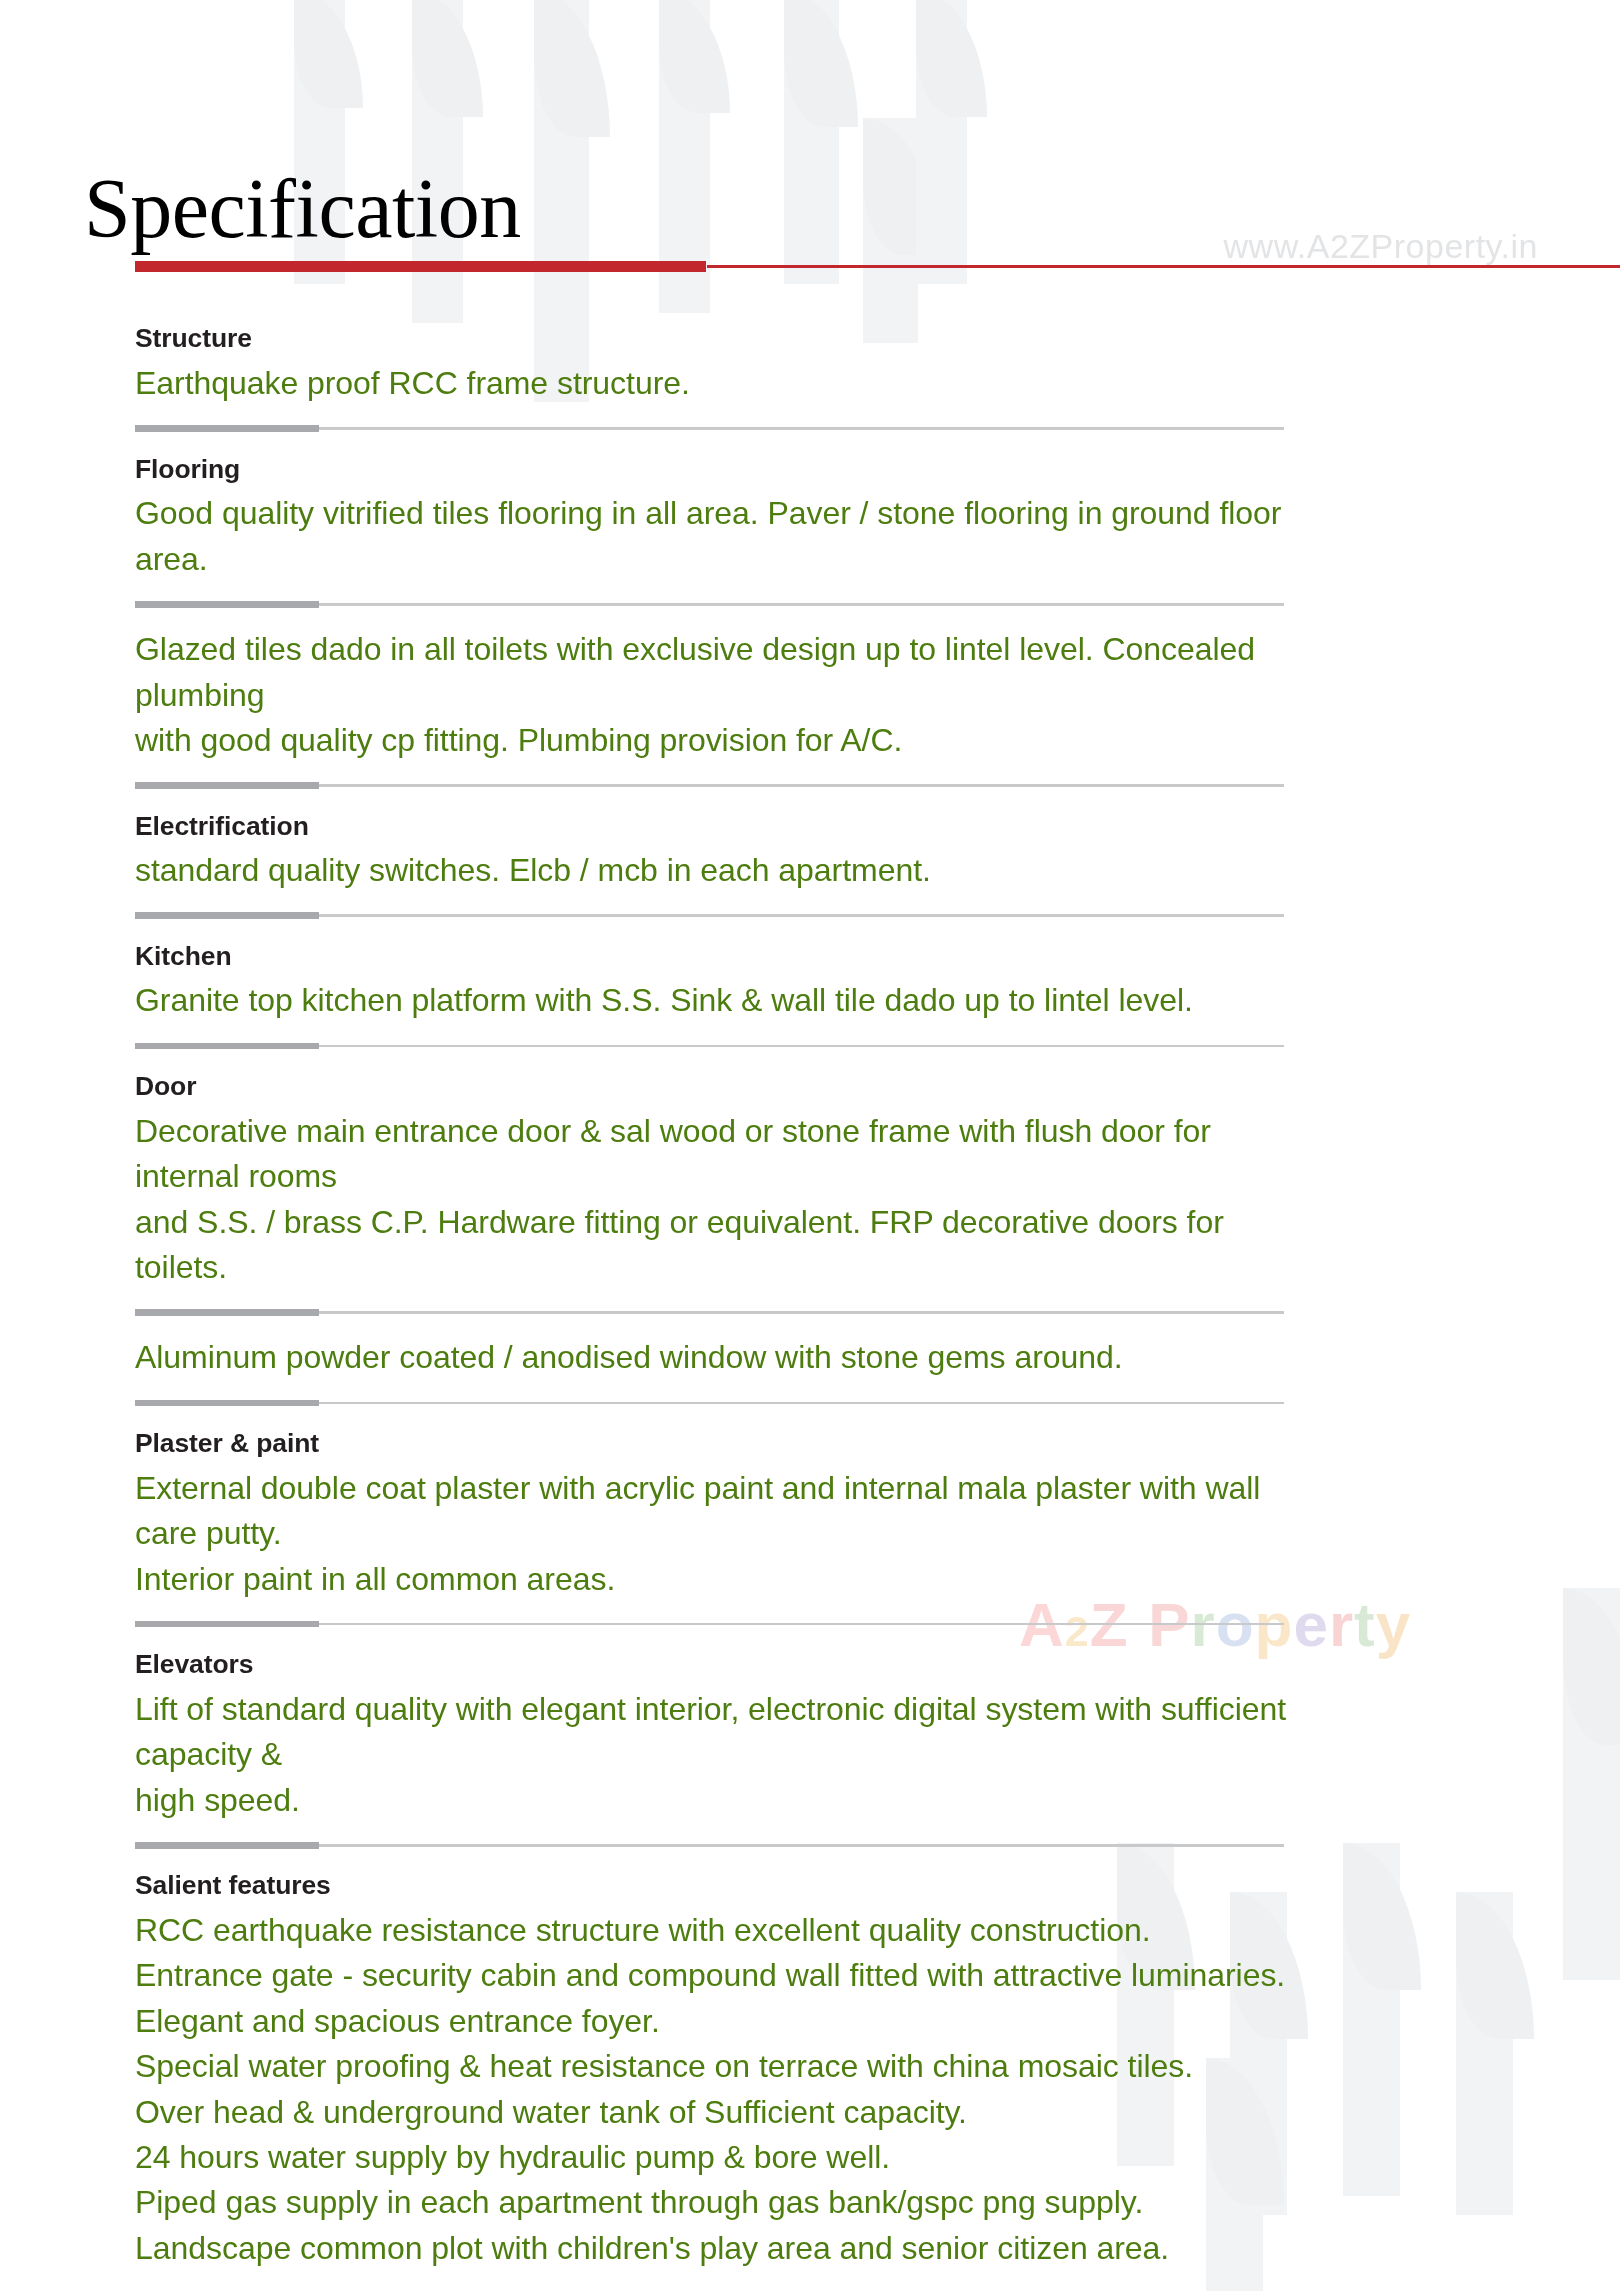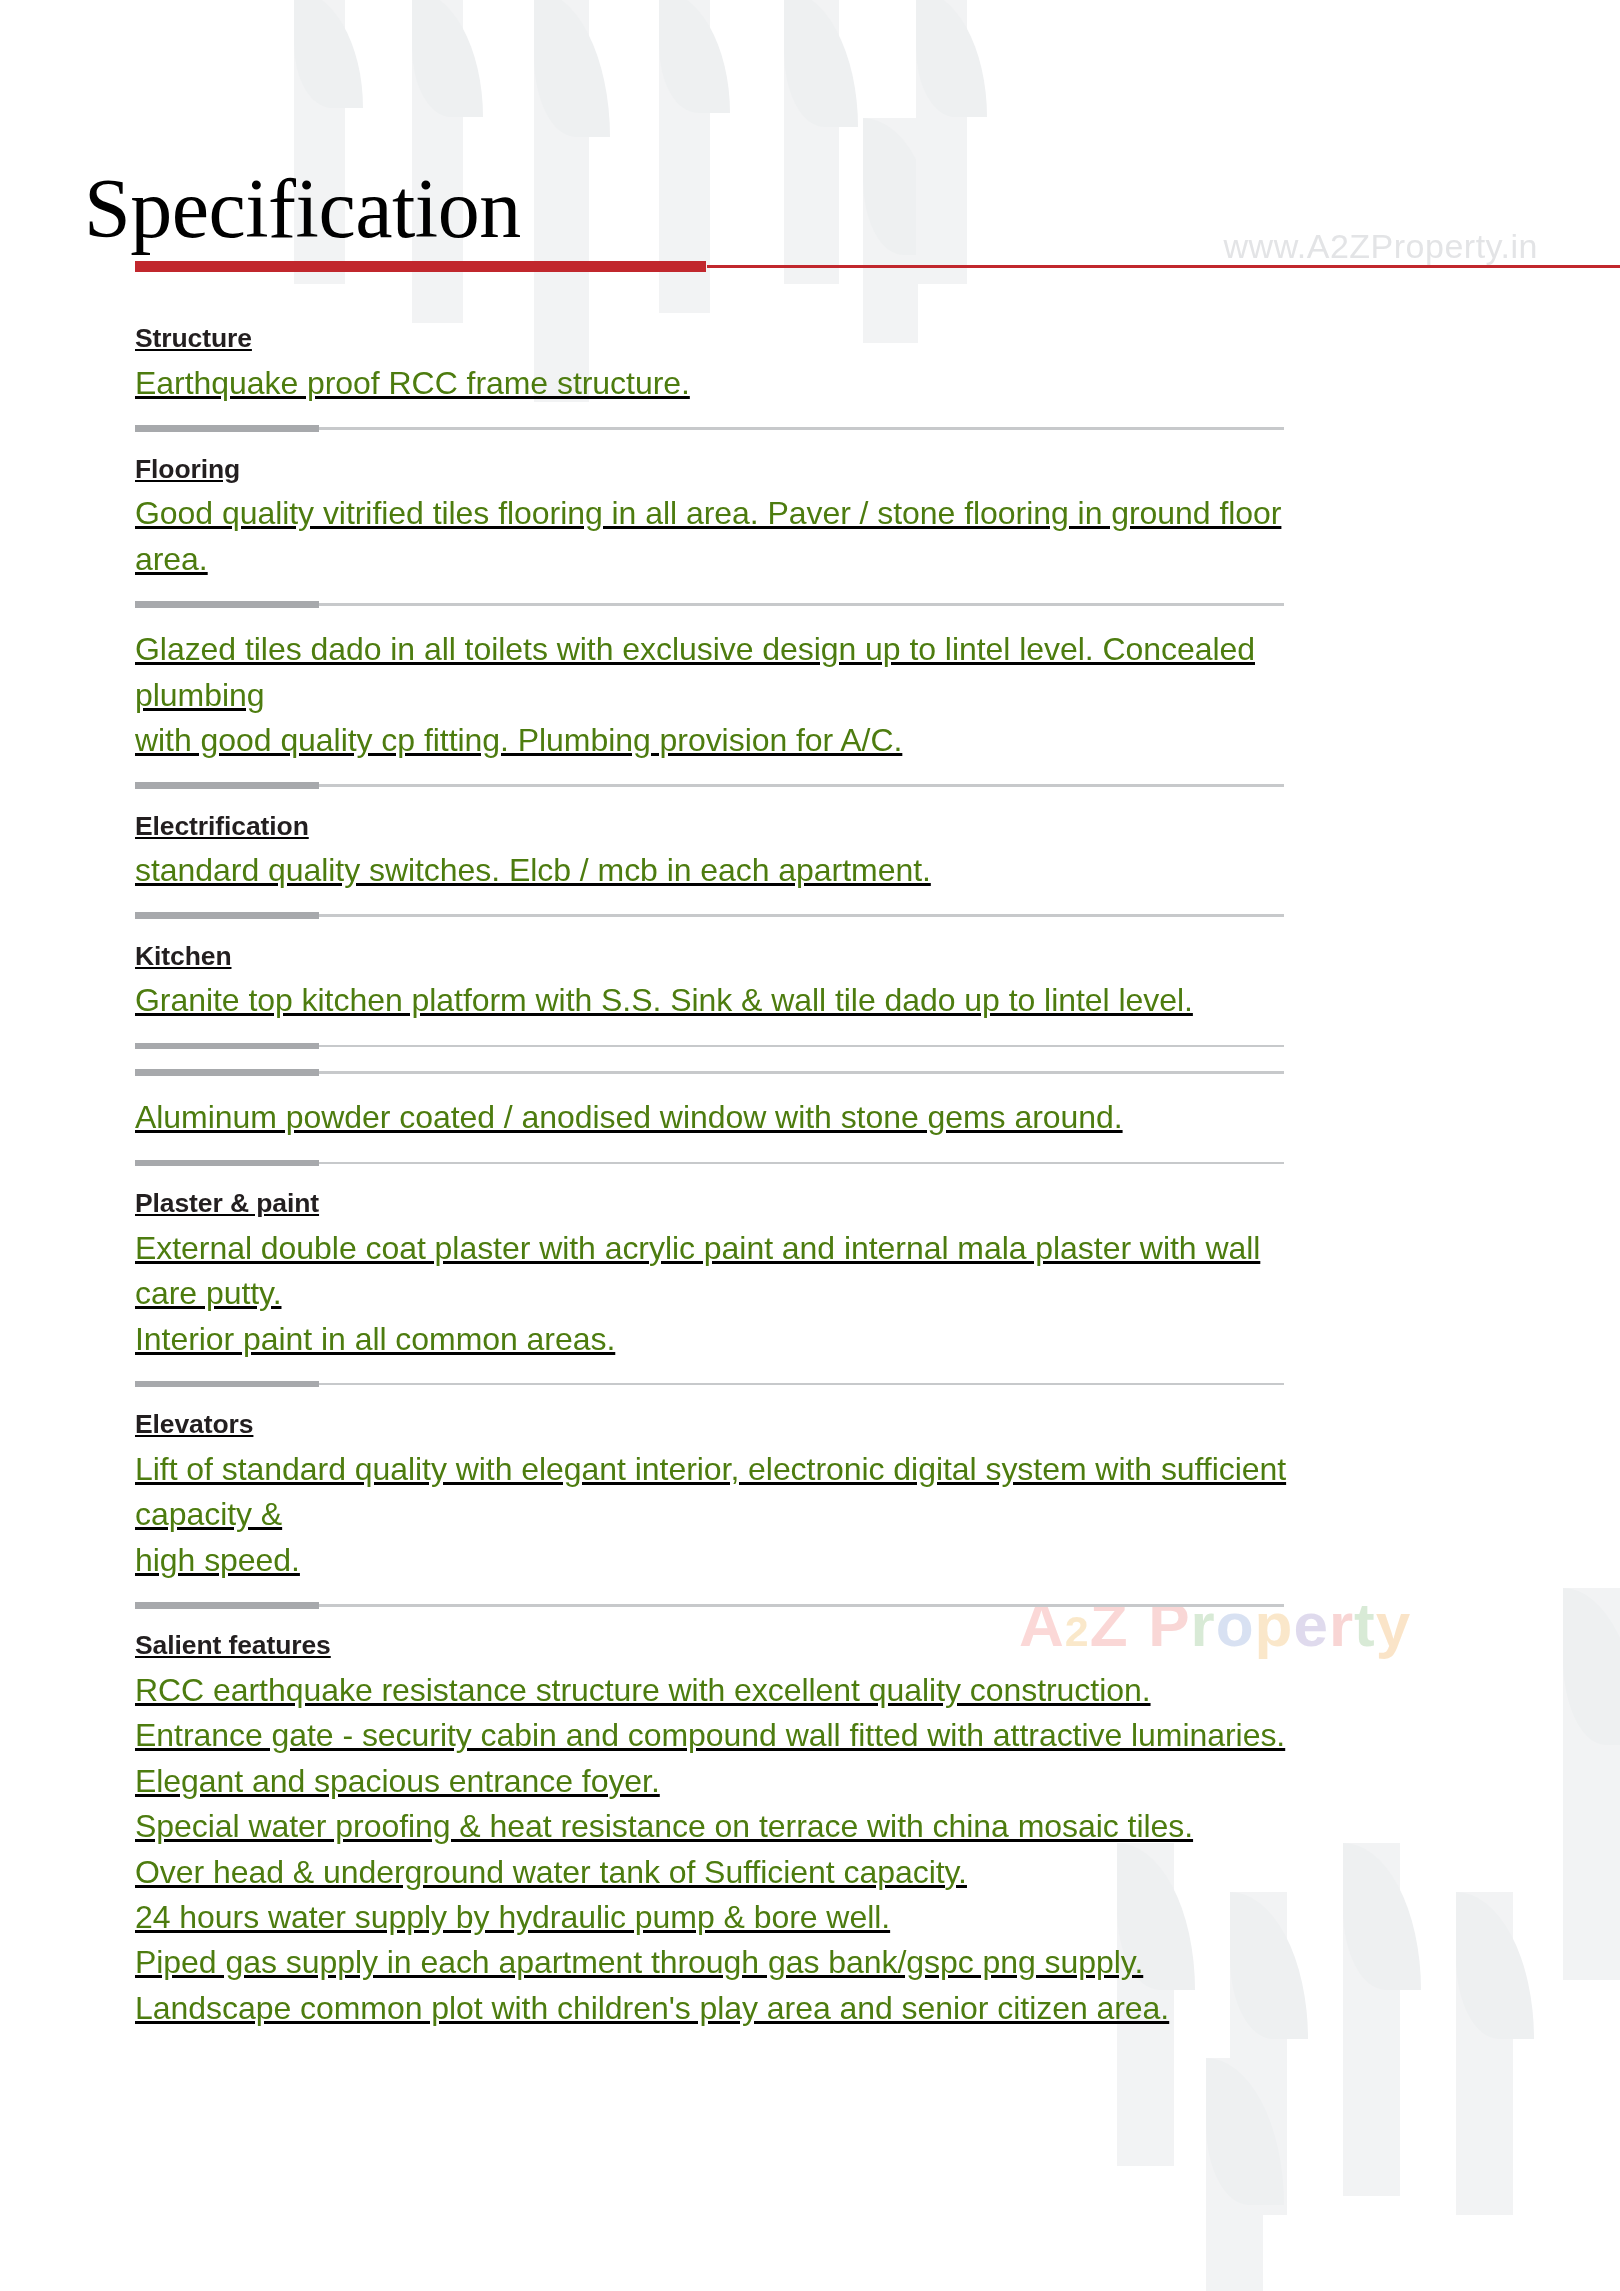--- a/index.html
+++ b/index.html
@@ -81,21 +81,21 @@
     letter-spacing:0.5px;
     white-space:nowrap;
   }
 
   
   #content {
     padding:0 0 0 135px;
     margin-top:47px;
     width:1313px;
   }
-  .spec-section { margin-bottom:0;text-decoration:underline; }
+  .spec-section { margin-bottom:0; }
   .spec-heading {
     font-size:26.5px;
     font-weight:bold;
     color:#231f20;
     line-height:1.35;
     margin-bottom:3.9px;
     letter-spacing:-0.1px;
   }
   .spec-body {
     font-size:32px;
@@ -250,20 +250,27 @@
       <div class="spec-section">
         <div class="spec-heading">Kitchen</div>
         <div class="spec-body">
           <span class="spec-body-line">Granite top kitchen platform with S.S. Sink &amp; wall tile dado up to lintel level.</span>
         </div>
       </div>
       <div class="divider">
         <div class="divider-strong"></div>
         <div class="divider-light"></div>
       </div>
+      <div class="spec-section">
+        <div class="spec-heading">Door</div>
+        <div class="spec-body">
+          <span class="spec-body-line">Decorative main entrance door &amp; sal wood or stone frame with flush door for internal rooms</span>
+          <span class="spec-body-line">and S.S. / brass C.P. Hardware fitting or equivalent. FRP decorative doors for toilets.</span>
+        </div>
+      </div>
       <div class="divider">
         <div class="divider-strong"></div>
         <div class="divider-light"></div>
       </div>
       <div class="spec-section">
         <div class="spec-body">
           <span class="spec-body-line">Aluminum powder coated / anodised window with stone gems around.</span>
         </div>
       </div>
       <div class="divider">

